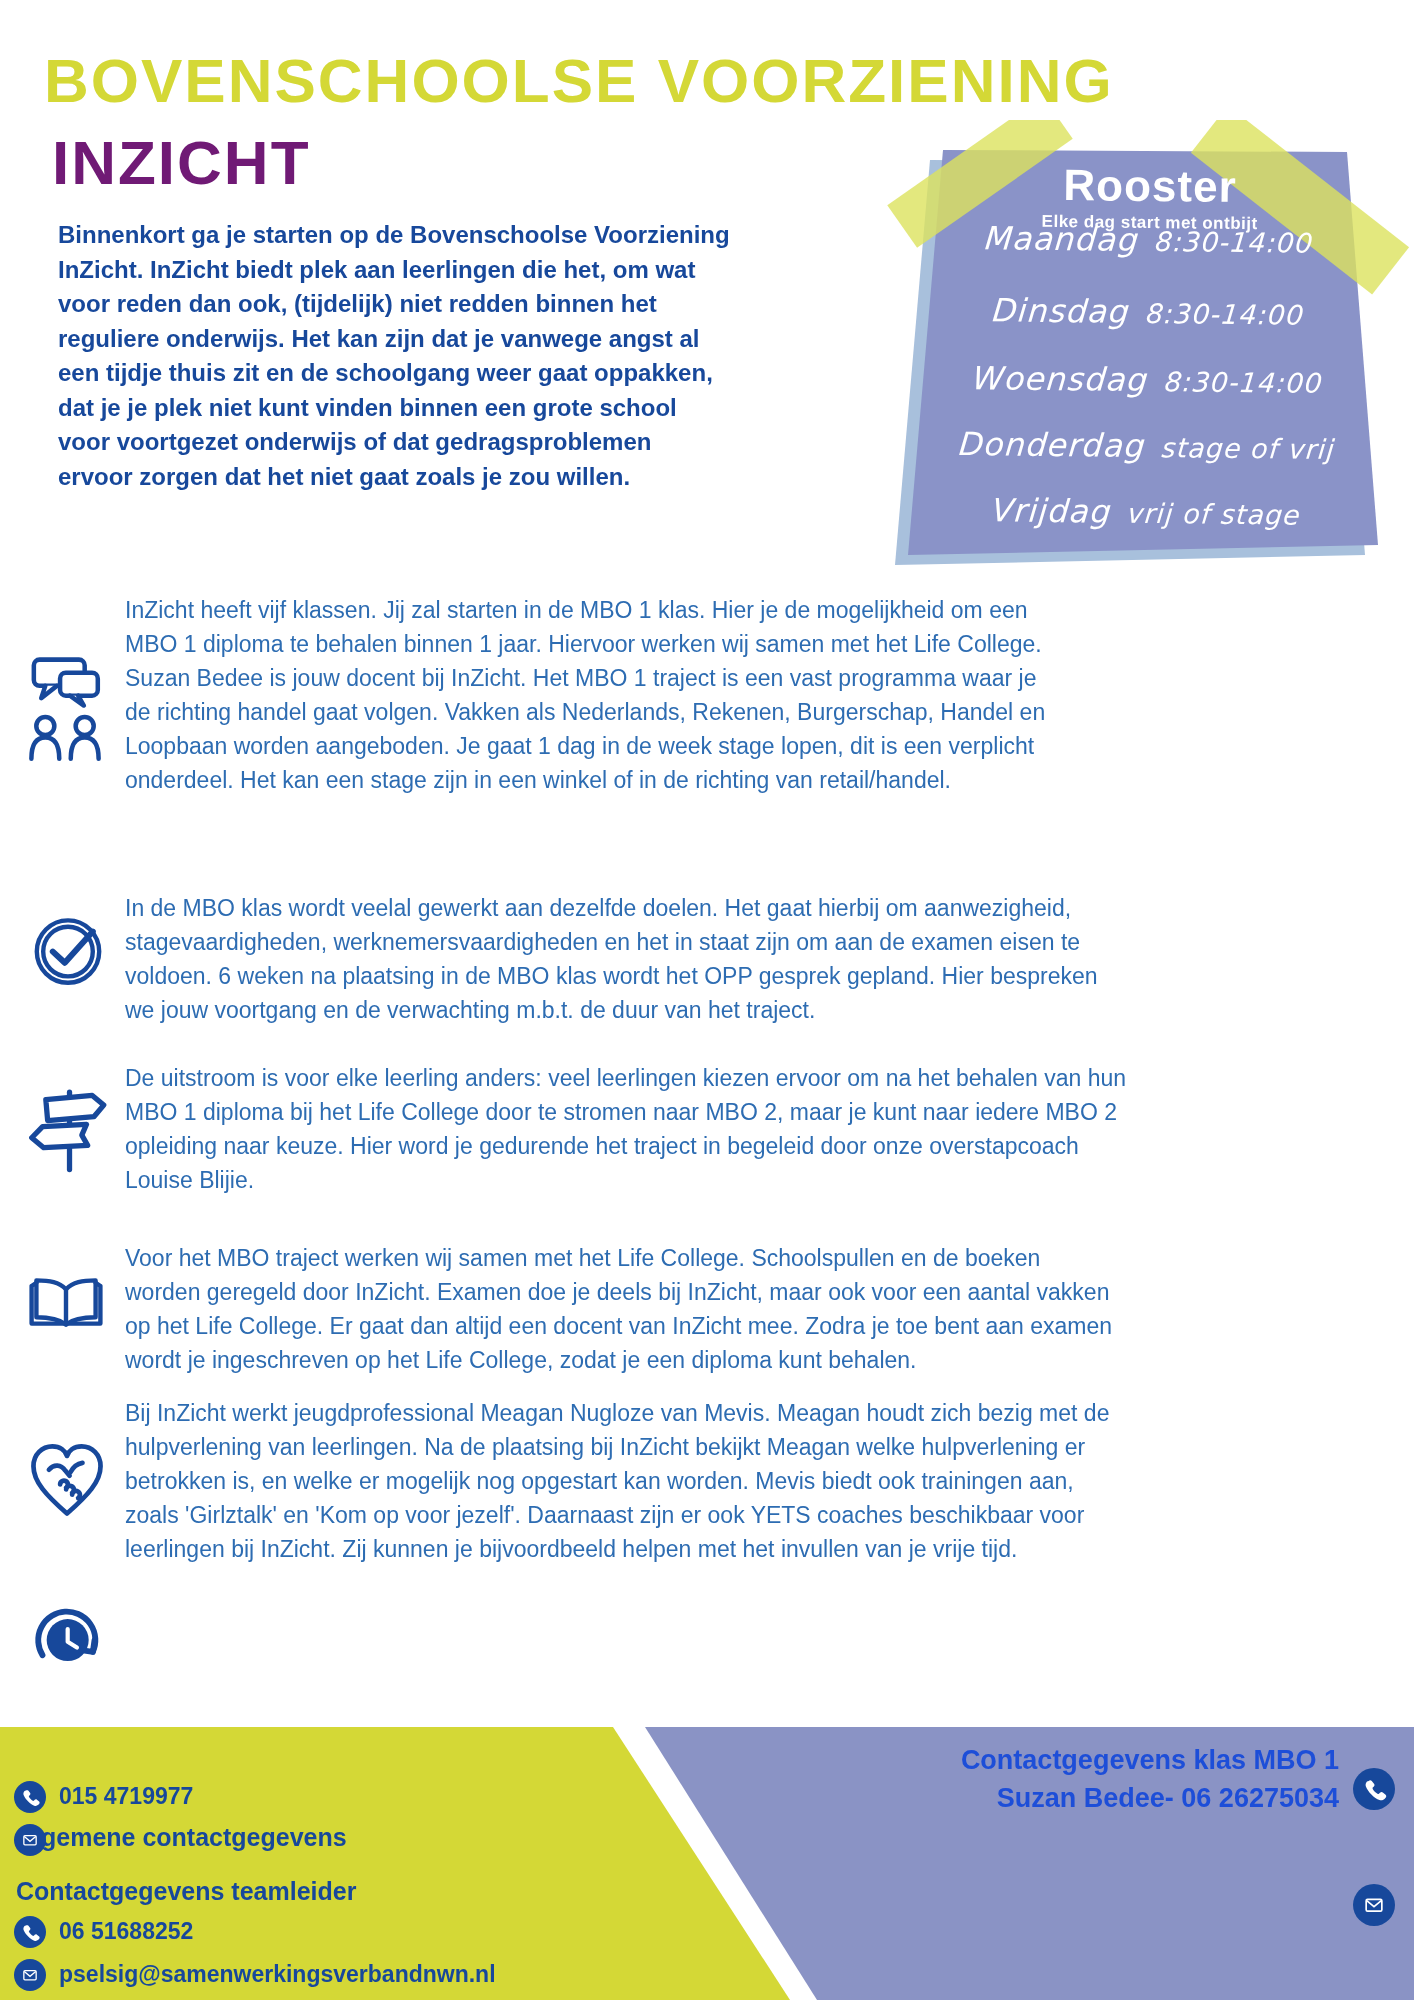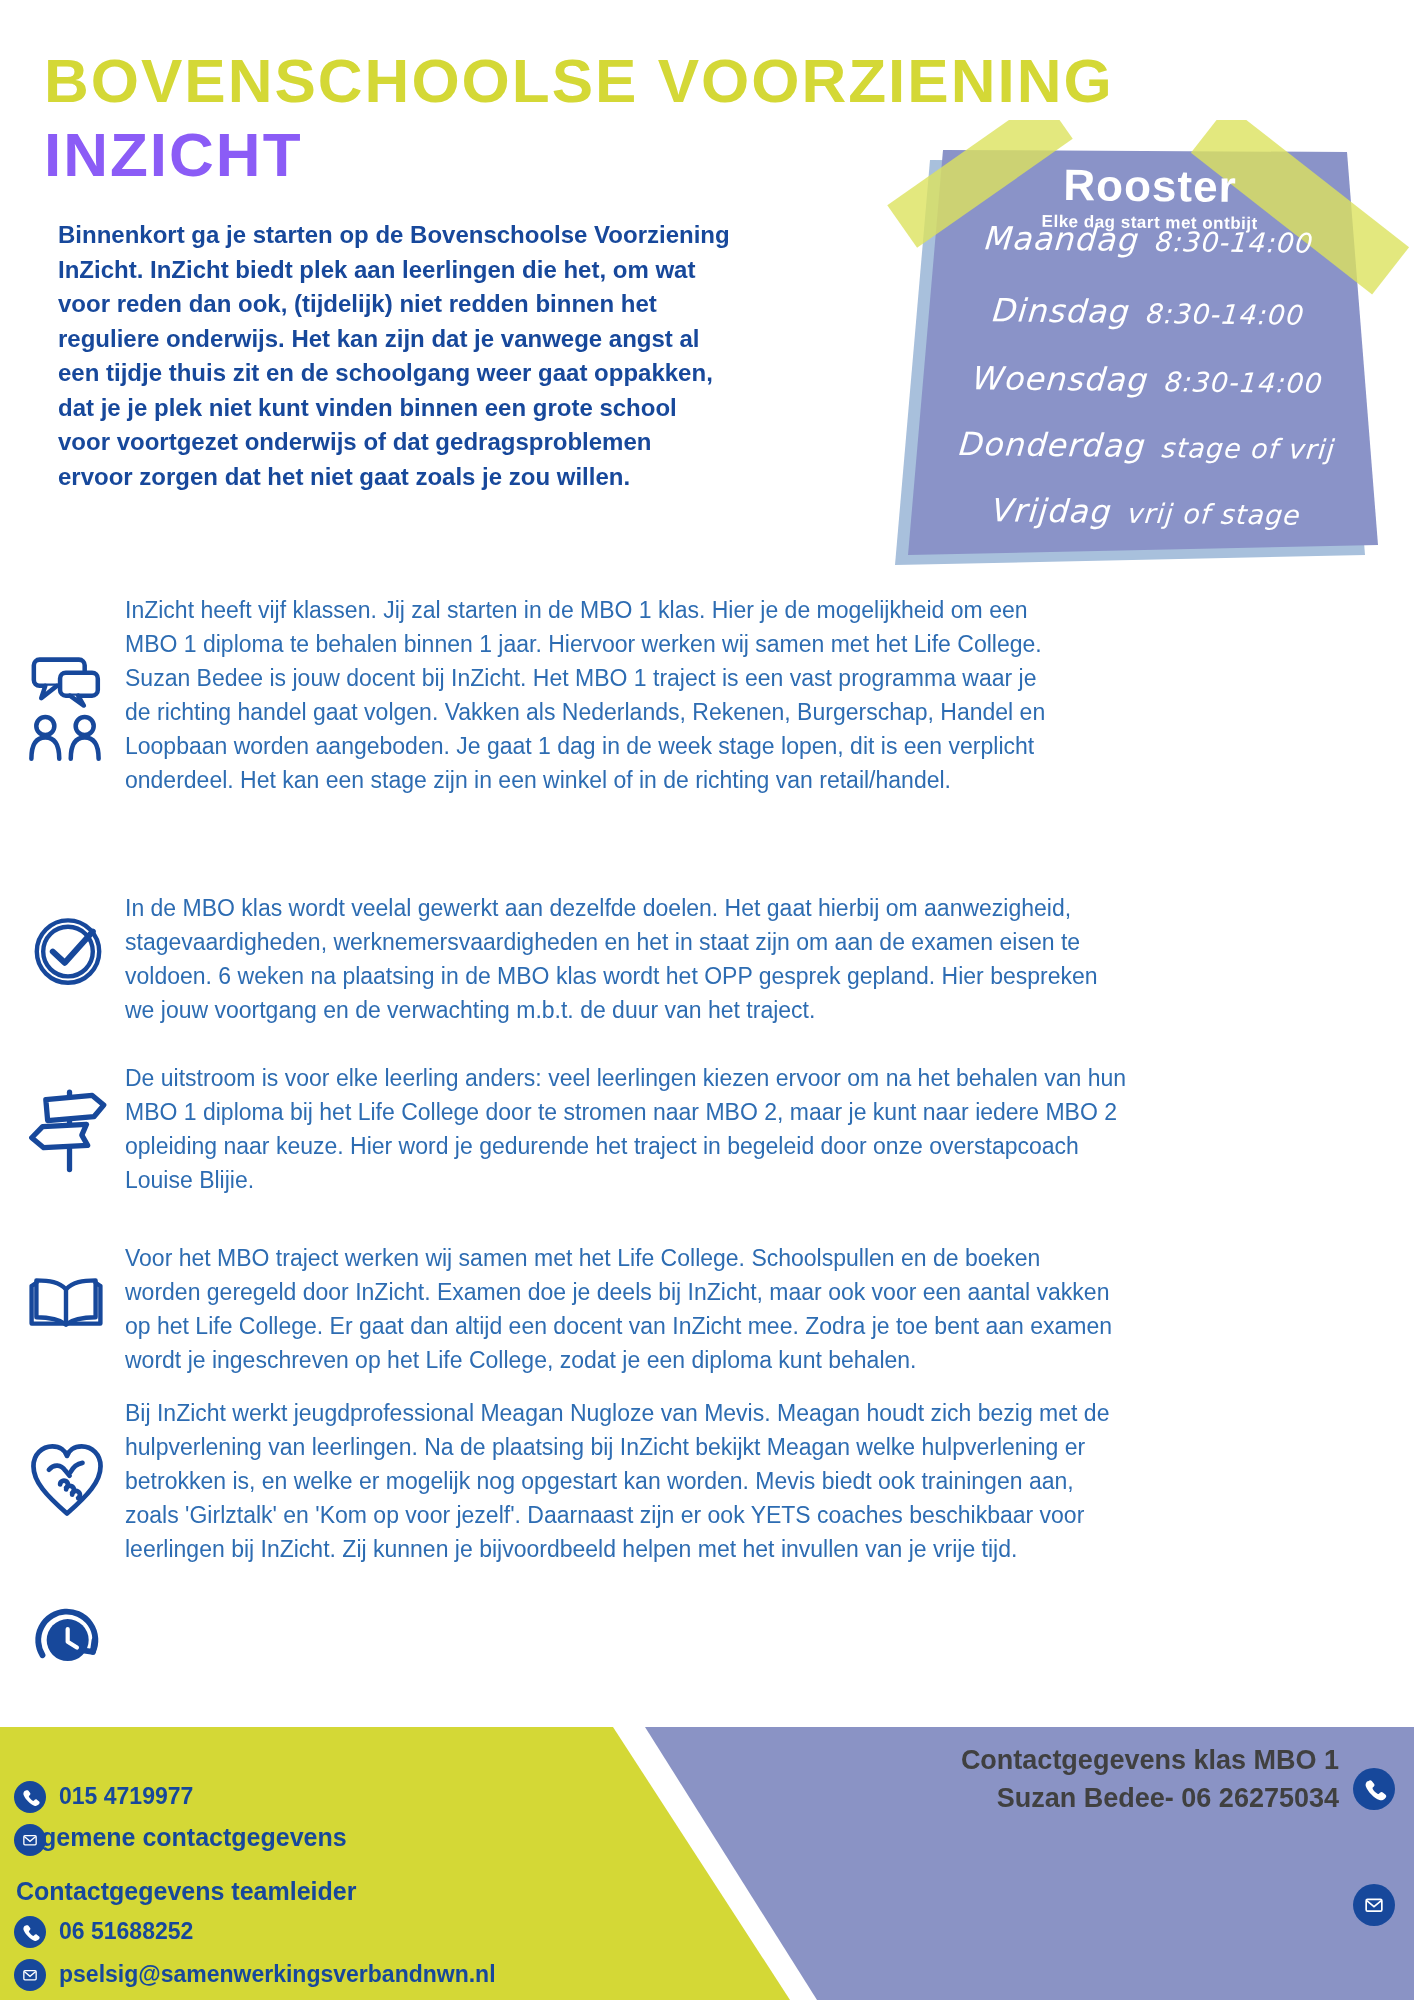--- a/index.html
+++ b/index.html
@@ -2,22 +2,22 @@
 <html><head>
 <meta charset="utf-8">
 <style>
   html,body{margin:0;padding:0;background:#ffffff;}
   #canvas{position:relative;width:1414px;height:2000px;background:#ffffff;overflow:hidden;
           font-family:"Liberation Sans",sans-serif;}
 
   
   .t1{position:absolute;left:44px;top:50px;margin:0;font:900 62px/1 "Liberation Sans",sans-serif;
       letter-spacing:2px;color:#d4d836;}
-  .t2{position:absolute;left:44px;top:124px;margin:0;font:900 62px/1 "Liberation Sans",sans-serif;
-      letter-spacing:2px;color:#8b5cf6;}
+  .t2{position:absolute;left:44px;top:124px;margin:8px;font:900 62px/1 "Liberation Sans",sans-serif;
+      letter-spacing:2px;color:#701a75;}
   .intro{position:absolute;left:50px;top:210px;width:830px;margin:8px;
          font:700 24px/34.5px "Liberation Sans",sans-serif;color:#17489b;white-space:pre-line;}
 
   
   .note-shape{position:absolute;left:880px;top:120px;width:534px;height:470px;}
   .note-content{position:absolute;left:950px;top:150px;width:400px;text-align:center;color:#ffffff;
                 transform:rotate(0.6deg);}
   .note-title{margin-top:12px;font:800 44px/1.1 "Liberation Sans",sans-serif;letter-spacing:1px;}
   .note-subtitle{margin-top:3px;font:700 17px/1.2 "Liberation Sans",sans-serif;letter-spacing:.5px;}
   .nrow{position:absolute;left:0;width:100%;display:flex;justify-content:center;align-items:baseline;
@@ -39,21 +39,21 @@
   .f-h{position:absolute;margin:0;font:700 25px/1.2 "Liberation Sans",sans-serif;color:#17489b;}
   .f-row{position:absolute;display:flex;align-items:center;gap:13px;}
   .f-ico{width:32px;height:32px;border-radius:50%;background:#17489b;flex:0 0 auto;
          display:flex;align-items:center;justify-content:center;}
   .f-ico svg{width:22px;height:22px;}
   .f-ico-lg{width:42px;height:42px;border-radius:50%;background:#17489b;position:absolute;
             display:flex;align-items:center;justify-content:center;}
   .f-ico-lg svg{width:28px;height:28px;}
   .f-txt{font:700 23px/1.2 "Liberation Sans",sans-serif;color:#17489b;}
   .fr-line{position:absolute;right:75px;margin:0;text-align:right;
-           font:700 27px/1.2 "Liberation Sans",sans-serif;color:#404040;}
+           font:700 27px/1.2 "Liberation Sans",sans-serif;color:#1d4ed8;}
 </style>
 </head>
 <body>
 
 <div id="canvas">
 
   <h1 class="t1">BOVENSCHOOLSE VOORZIENING</h1>
   <h2 class="t2">INZICHT</h2>
   <p class="intro">Binnenkort ga je starten op de Bovenschoolse Voorziening
 InZicht. InZicht biedt plek aan leerlingen die het, om wat

